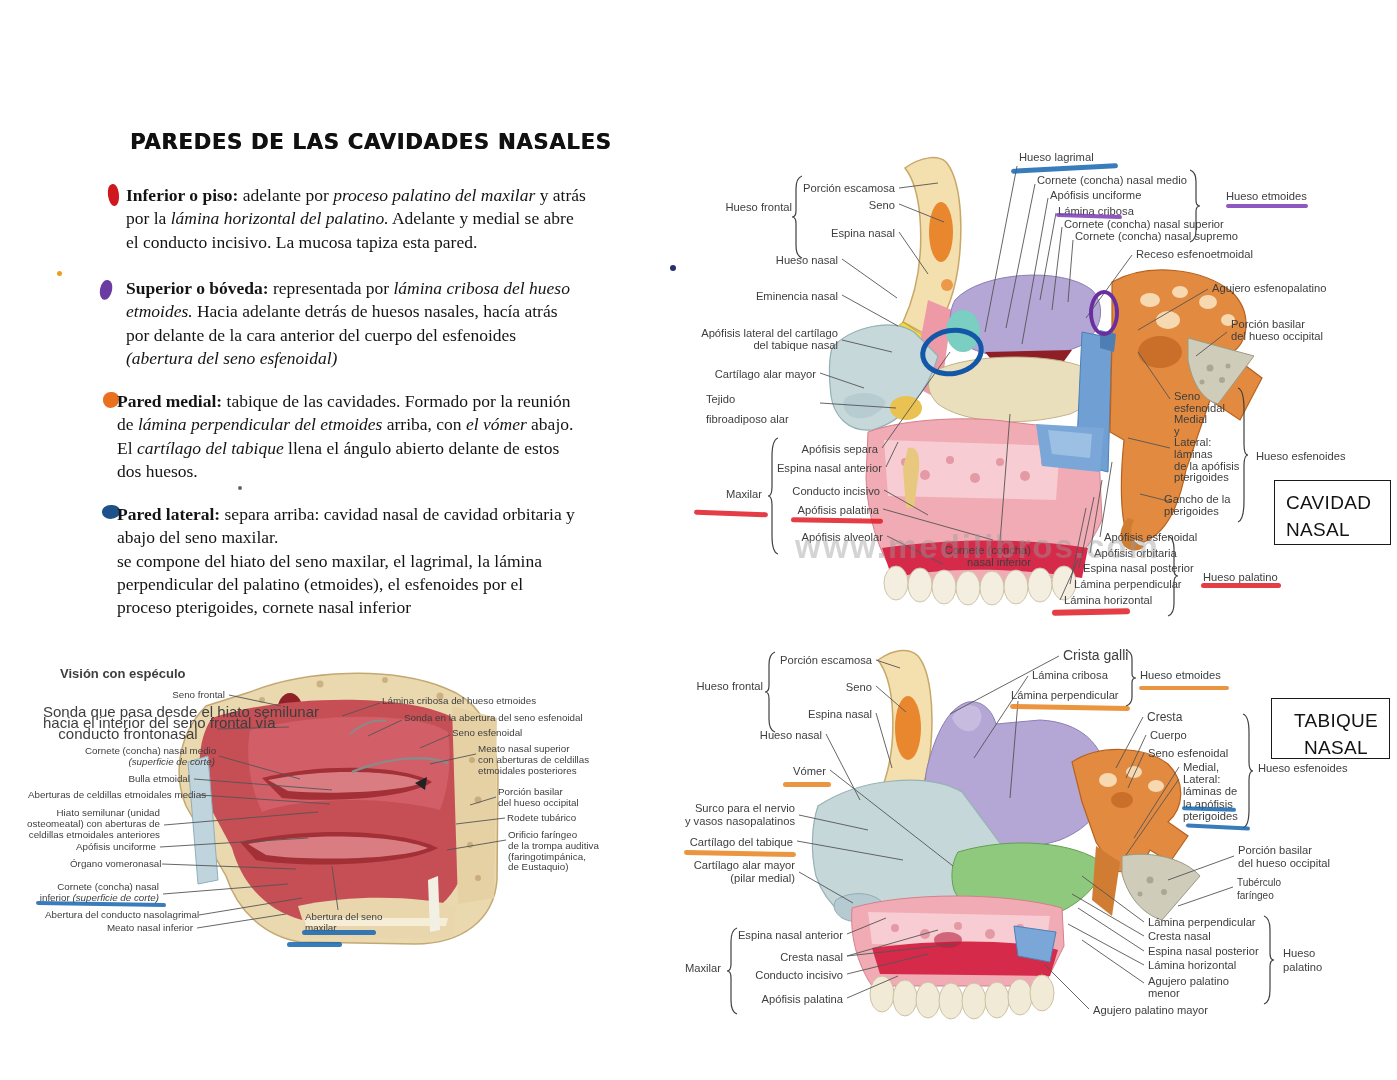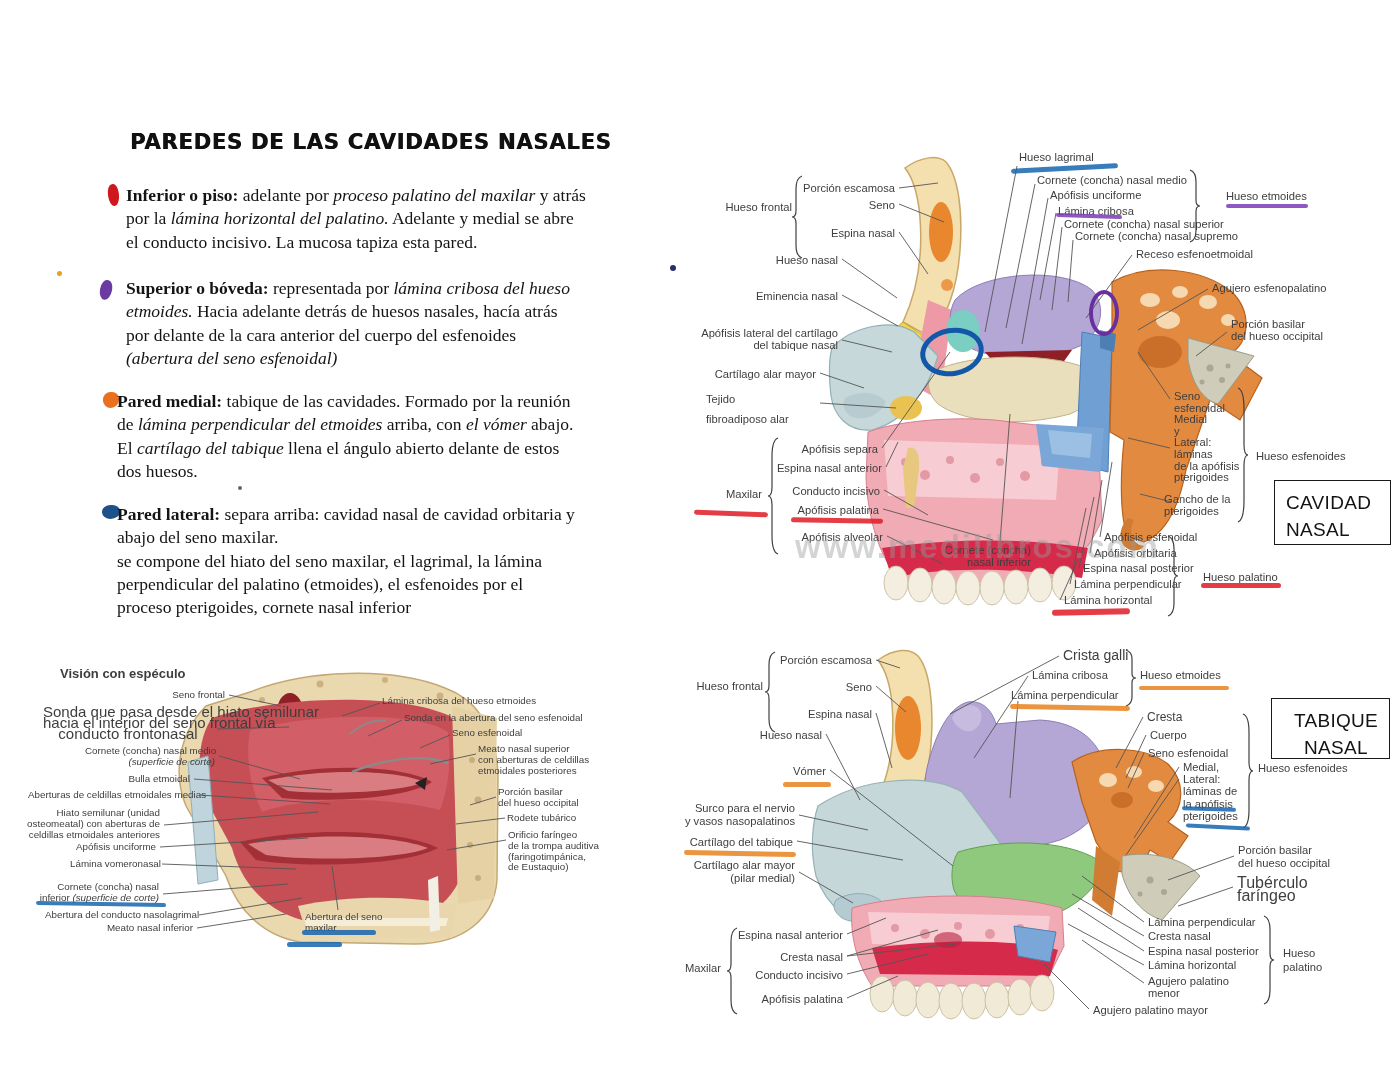--- a/index.html
+++ b/index.html
@@ -313,21 +313,21 @@
       <div class="dlabel" style="left: 43px; top: 707px; font-size: 15px; line-height: 10.78px; width: 170px; text-align: center;">Sonda que pasa desde el hiato semilunar
 hacia el interior del seno frontal vía
 conducto frontonasal</div>
       <div class="dlabel" style="left: 85px; top: 746px; font-size: 9.8px; line-height: 10.78px; width: 130px; text-align: right;"><span>Cornete (concha) nasal medio</span><br><span style="font-style: italic;">(superficie de corte)</span></div>
       <div class="dlabel" style="left: 110px; top: 774px; font-size: 9.8px; line-height: 10.78px; width: 80px; text-align: right;">Bulla etmoidal</div>
       <div class="dlabel" style="left: 28px; top: 790px; font-size: 9.8px; line-height: 10.78px; width: 168px; text-align: right;">Aberturas de celdillas etmoidales medias</div>
       <div class="dlabel" style="left: 20px; top: 808px; font-size: 9.8px; line-height: 10.78px; width: 140px; text-align: right;">Hiato semilunar (unidad
 osteomeatal) con aberturas de
 celdillas etmoidales anteriores</div>
       <div class="dlabel" style="left: 74px; top: 842px; font-size: 9.8px; line-height: 10.78px; width: 82px; text-align: right;">Apófisis unciforme</div>
-      <div class="dlabel" style="left: 70px; top: 859px; font-size: 9.8px; line-height: 10.78px; width: 88px; text-align: right;">Lámina vomeronasal</div>
+      <div class="dlabel" style="left: 70px; top: 859px; font-size: 9.8px; line-height: 10.78px; width: 88px; text-align: right;">Órgano vomeronasal</div>
       <div class="dlabel" style="left: 37px; top: 882px; font-size: 9.8px; line-height: 10.78px; width: 122px; text-align: right;"><span>Cornete (concha) nasal</span><br><span>inferior </span><span style="font-style: italic;">(superficie de corte)</span></div>
       <div class="dlabel" style="left: 45px; top: 910px; font-size: 9.8px; line-height: 10.78px; width: 150px; text-align: right;">Abertura del conducto nasolagrimal</div>
       <div class="dlabel" style="left: 105px; top: 923px; font-size: 9.8px; line-height: 10.78px; width: 88px; text-align: right;">Meato nasal inferior</div>
       <div class="dlabel" style="left: 382px; top: 696px; font-size: 9.8px; line-height: 10.78px;">Lámina cribosa del hueso etmoides</div>
       <div class="dlabel" style="left: 404px; top: 713px; font-size: 9.8px; line-height: 10.78px;">Sonda en la abertura del seno esfenoidal</div>
       <div class="dlabel" style="left: 452px; top: 728px; font-size: 9.8px; line-height: 10.78px;">Seno esfenoidal</div>
       <div class="dlabel" style="left: 478px; top: 744px; font-size: 9.8px; line-height: 10.78px;">Meato nasal superior
 con aberturas de celdillas
 etmoidales posteriores</div>
       <div class="dlabel" style="left: 498px; top: 787px; font-size: 9.8px; line-height: 10.78px;">Porción basilar
@@ -366,21 +366,21 @@
       <div class="dlabel" style="left: 1150px; top: 729px; font-size: 11.2px; line-height: 12.32px;">Cuerpo</div>
       <div class="dlabel" style="left: 1148px; top: 747px; font-size: 11.2px; line-height: 12.32px;">Seno esfenoidal</div>
       <div class="dlabel" style="left: 1183px; top: 761px; font-size: 11.2px; line-height: 12.2px;">Medial,
 Lateral:
 láminas de
 la apófisis
 pterigoides</div>
       <div class="dlabel" style="left: 1258px; top: 762px; font-size: 11.2px; line-height: 12.32px;">Hueso esfenoides</div>
       <div class="dlabel" style="left: 1238px; top: 844px; font-size: 11.2px; line-height: 12.5px;">Porción basilar
 del hueso occipital</div>
-      <div class="dlabel" style="left: 1237px; top: 877px; font-size: 16px; line-height: 12.5px;">Tubérculo
+      <div class="dlabel" style="left: 1237px; top: 877px; font-size: 10px; line-height: 12.5px;">Tubérculo
 faríngeo</div>
       <div class="dlabel" style="left: 1148px; top: 916px; font-size: 11.2px; line-height: 12.32px;">Lámina perpendicular</div>
       <div class="dlabel" style="left: 1148px; top: 930px; font-size: 11.2px; line-height: 12.32px;">Cresta nasal</div>
       <div class="dlabel" style="left: 1148px; top: 945px; font-size: 11.2px; line-height: 12.32px;">Espina nasal posterior</div>
       <div class="dlabel" style="left: 1148px; top: 959px; font-size: 11.2px; line-height: 12.32px;">Lámina horizontal</div>
       <div class="dlabel" style="left: 1148px; top: 975px; font-size: 11.2px; line-height: 12.2px;">Agujero palatino
 menor</div>
       <div class="dlabel" style="left: 1283px; top: 946px; font-size: 11.2px; line-height: 14px;">Hueso
 palatino</div>
       <div class="dlabel" style="left: 1093px; top: 1004px; font-size: 11.2px; line-height: 12.32px;">Agujero palatino mayor</div>

